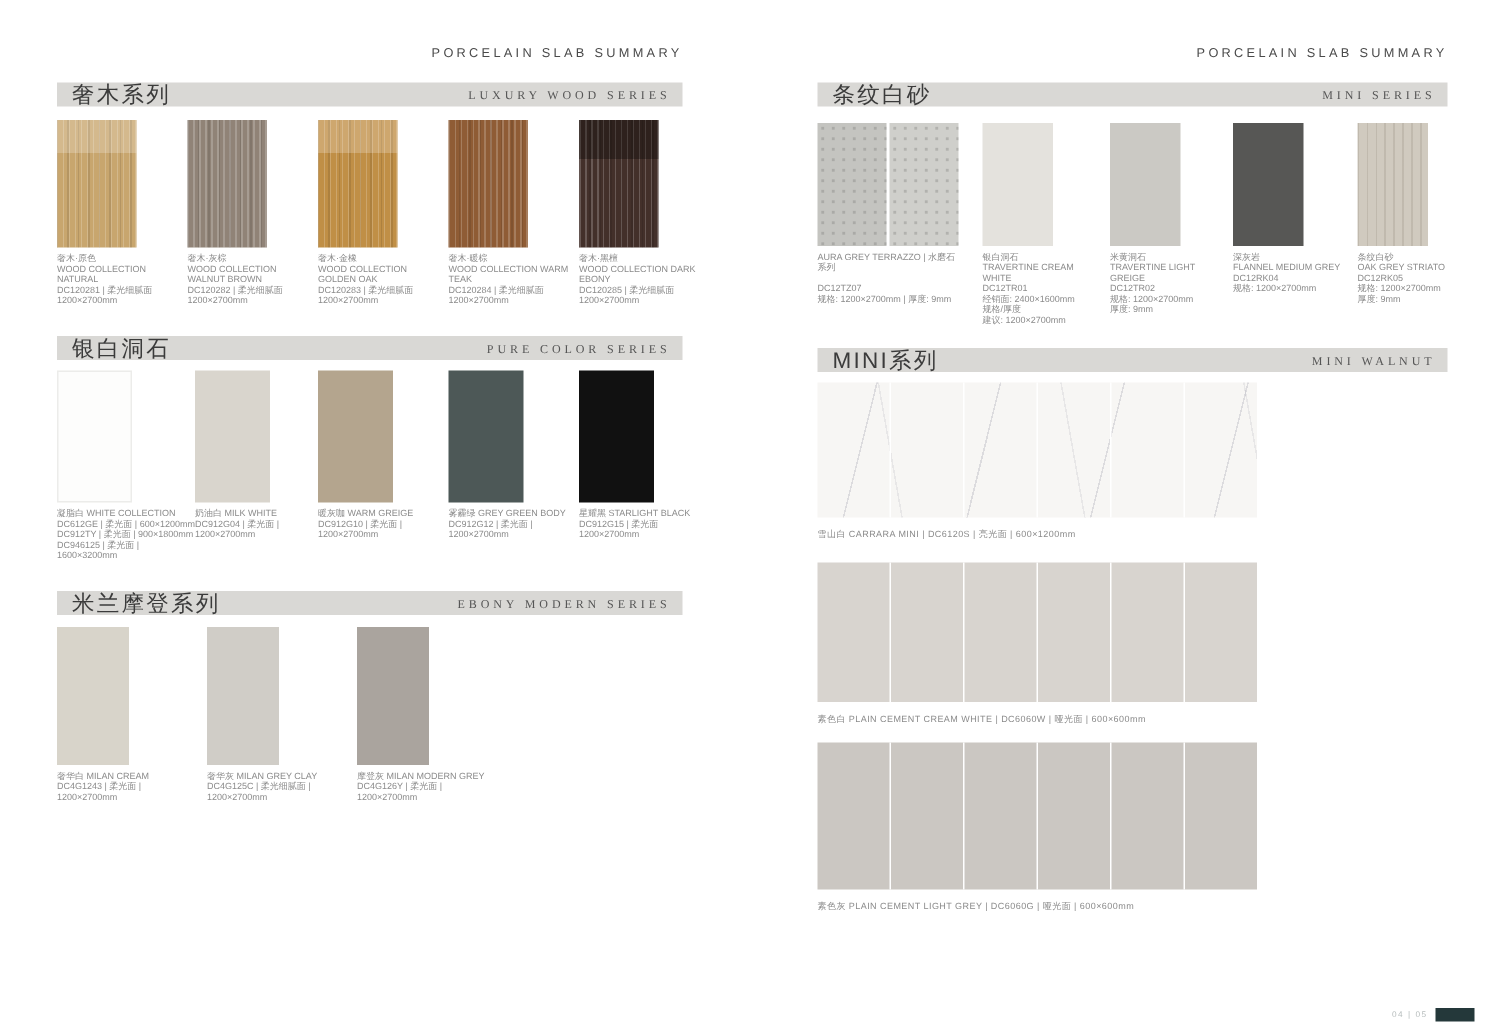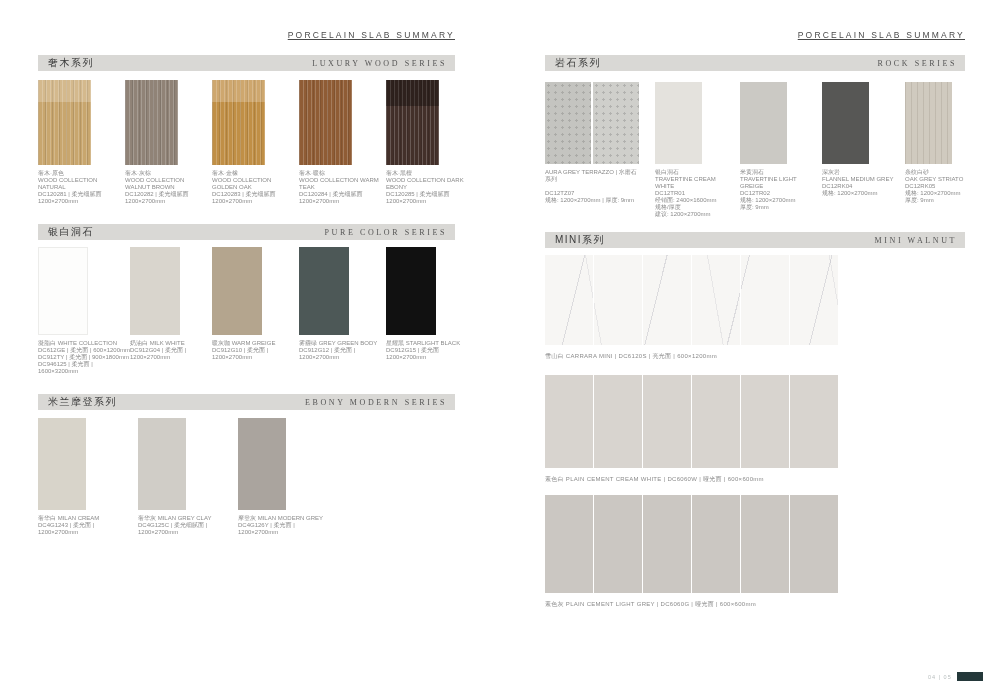--- a/index.html
+++ b/index.html
@@ -1,21 +1,21 @@
 <!DOCTYPE html>
 <html><head>
 <meta charset="utf-8">
 <style>
   html,body{margin:0;padding:0;background:#fff;}
   #canvas{position:relative;width:1006px;height:687px;background:#ffffff;overflow:hidden;
           font-family:"Liberation Sans",sans-serif;}
-  .sum-title{position:absolute;font-size:8.5px;letter-spacing:2.2px;color:#4a4a4a;text-align:right;text-decoration:underline;}
+  .sum-title{position:absolute;font-size:8.5px;letter-spacing:2.2px;color:#4a4a4a;text-align:right;}
   .bar{position:absolute;height:16px;background:#d9d8d5;display:flex;align-items:center;
        justify-content:space-between;padding:0 8px 0 10px;box-sizing:border-box;}
-  .bar-cn{font-size:10px;color:#3b3b3b;letter-spacing:1.5px;text-align:center;}
+  .bar-cn{font-size:15px;color:#3b3b3b;letter-spacing:1.5px;text-align:center;}
   .bar-en{font-family:"Liberation Serif",serif;font-size:8px;letter-spacing:2.6px;color:#555;}
   .row{position:absolute;}
   .sw{position:absolute;top:0;}
   .chip{position:relative;}
   .cap{margin-top:5px;font-size:6px;line-height:7px;color:#8b8b8b;white-space:pre-line;}
   
   .grain{background-image:
      repeating-linear-gradient(90deg,rgba(255,255,255,.20) 0 1px,rgba(255,255,255,0) 1px 4px),
      repeating-linear-gradient(90deg,rgba(0,0,0,.10) 0 1px,rgba(0,0,0,0) 1px 7px);}
   .top-light{box-shadow:inset 0 22px 0 rgba(255,255,255,.22);}
@@ -138,22 +138,22 @@
 DC4G125C | 柔光细腻面 | 1200×2700mm</div>
     </div>
     <div class="sw" style="left:200px;width:96px;">
       <div class="chip" style="width: 48px; height: 92px; background-color: rgb(170, 164, 158);"></div>
       <div class="cap">摩登灰 MILAN MODERN GREY
 DC4G126Y | 柔光面 | 1200×2700mm</div>
     </div>
   </div>
 
   <div class="bar" style="left:545px;top:55px;width:420px;">
-    <span class="bar-cn">岩石系列</span>
-    <span class="bar-en">ROCK SERIES</span>
+    <span class="bar-cn">条纹白砂</span>
+    <span class="bar-en">MINI SERIES</span>
   </div>
   <div class="row" style="left:545px;top:82px;width:420px;height:145px;">
     <div class="sw" style="left:0;width:95px;">
       <div class="pair">
         <div class="chip speckle" style="width: 46px; height: 82px; background-color: rgb(196, 196, 192);"></div>
         <div class="chip speckle" style="width: 46px; height: 82px; background-color: rgb(207, 207, 203);"></div>
       </div>
       <div class="cap">AURA GREY TERRAZZO | 水磨石系列
 
 DC12TZ07

